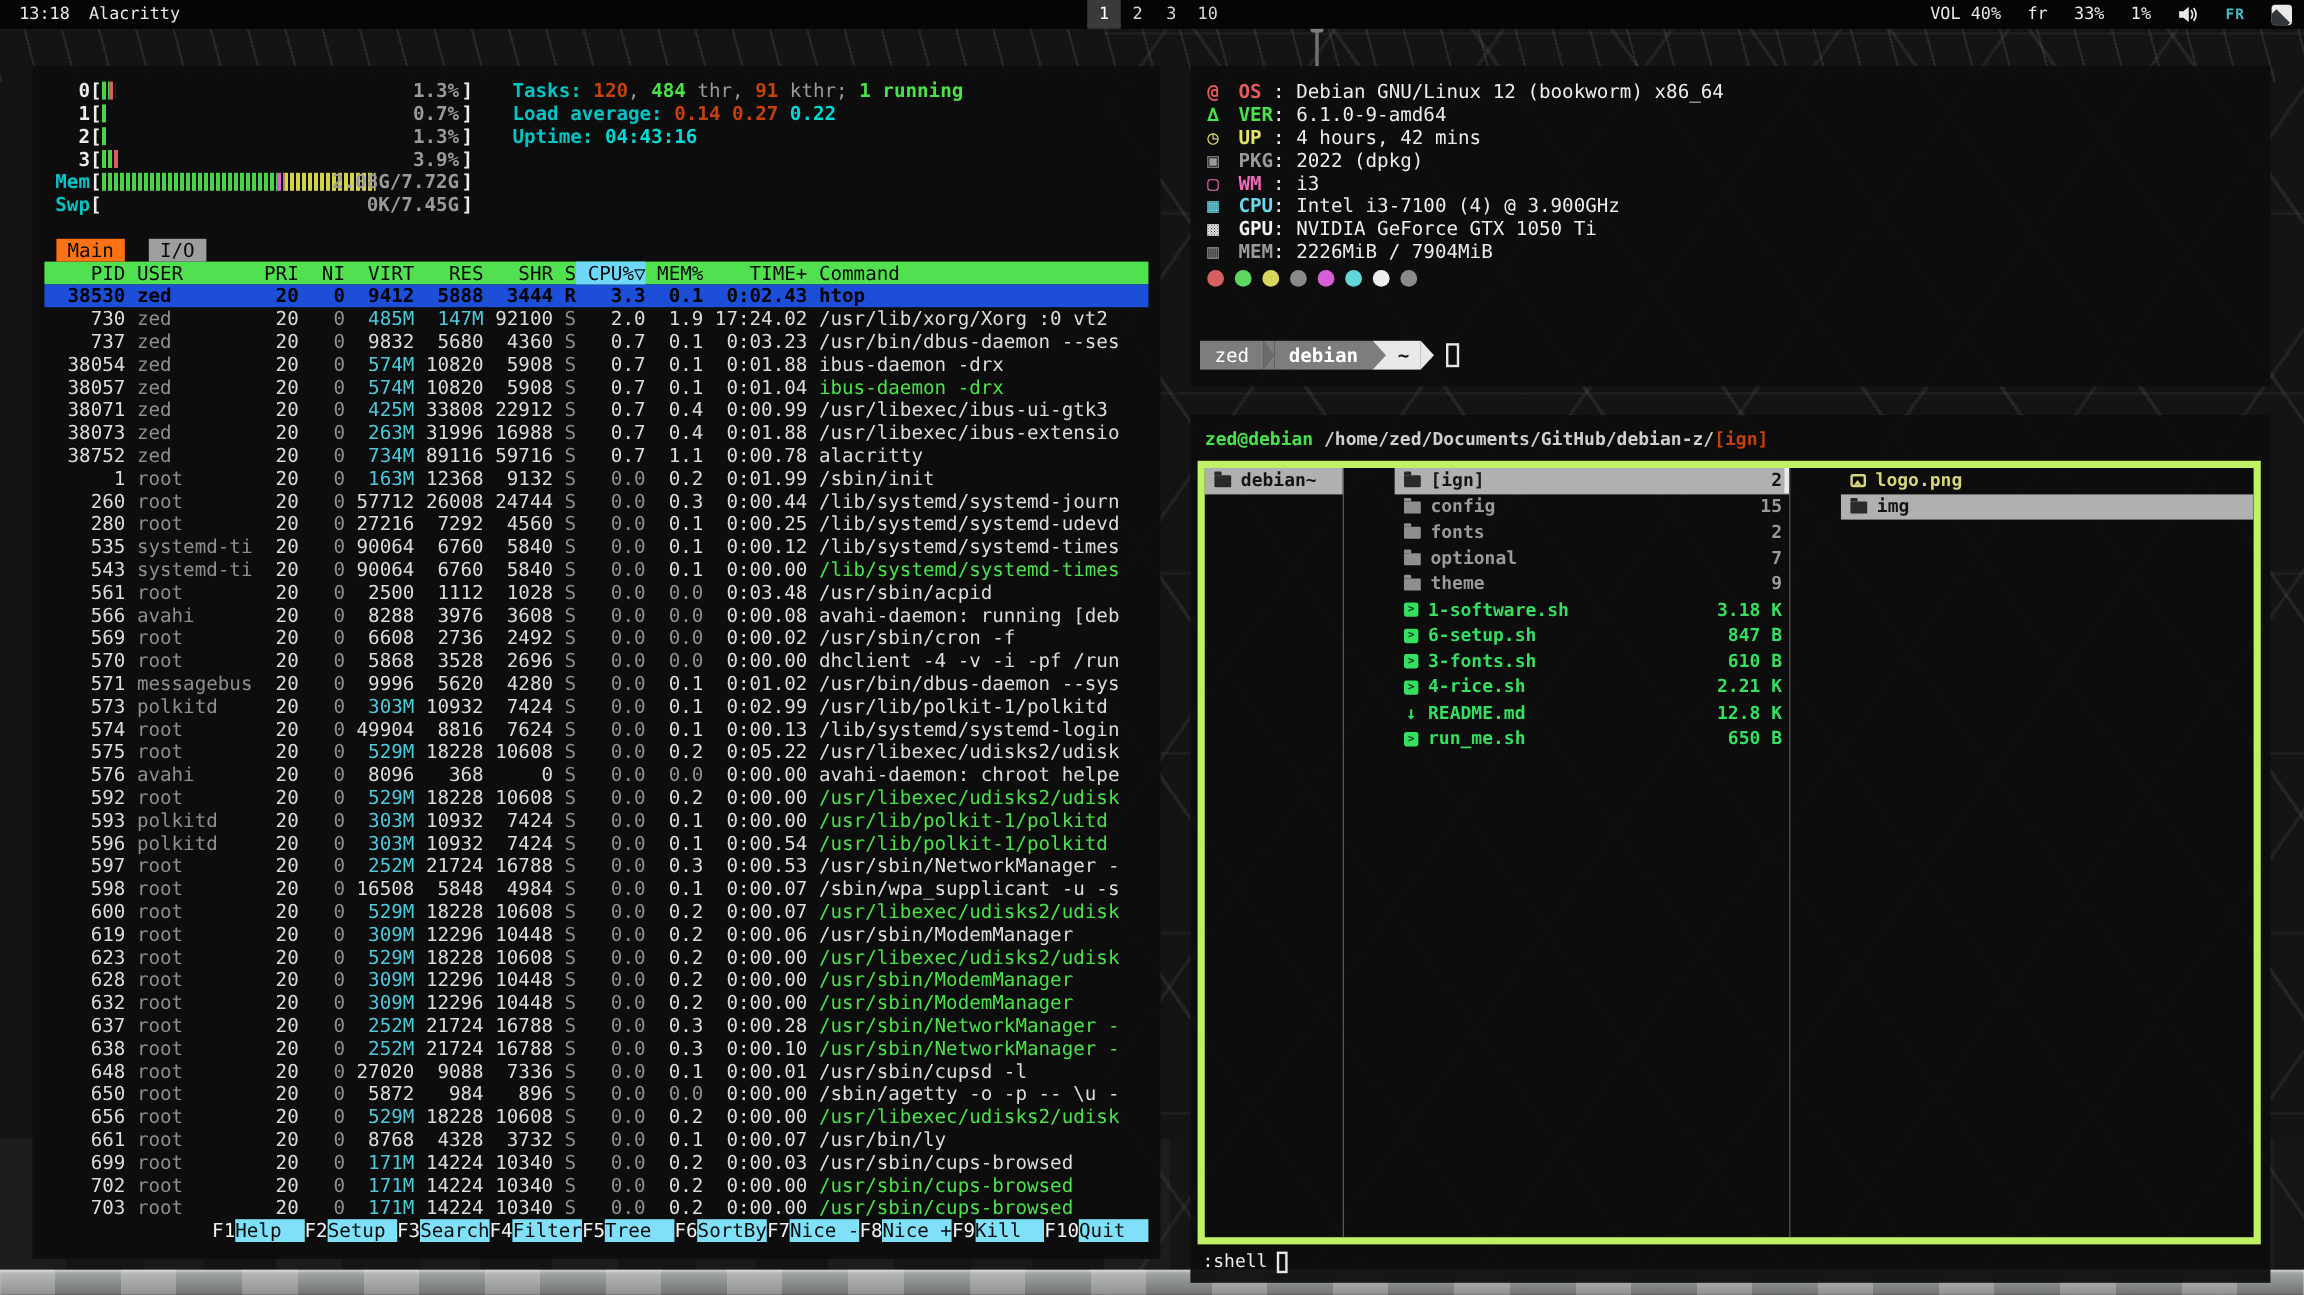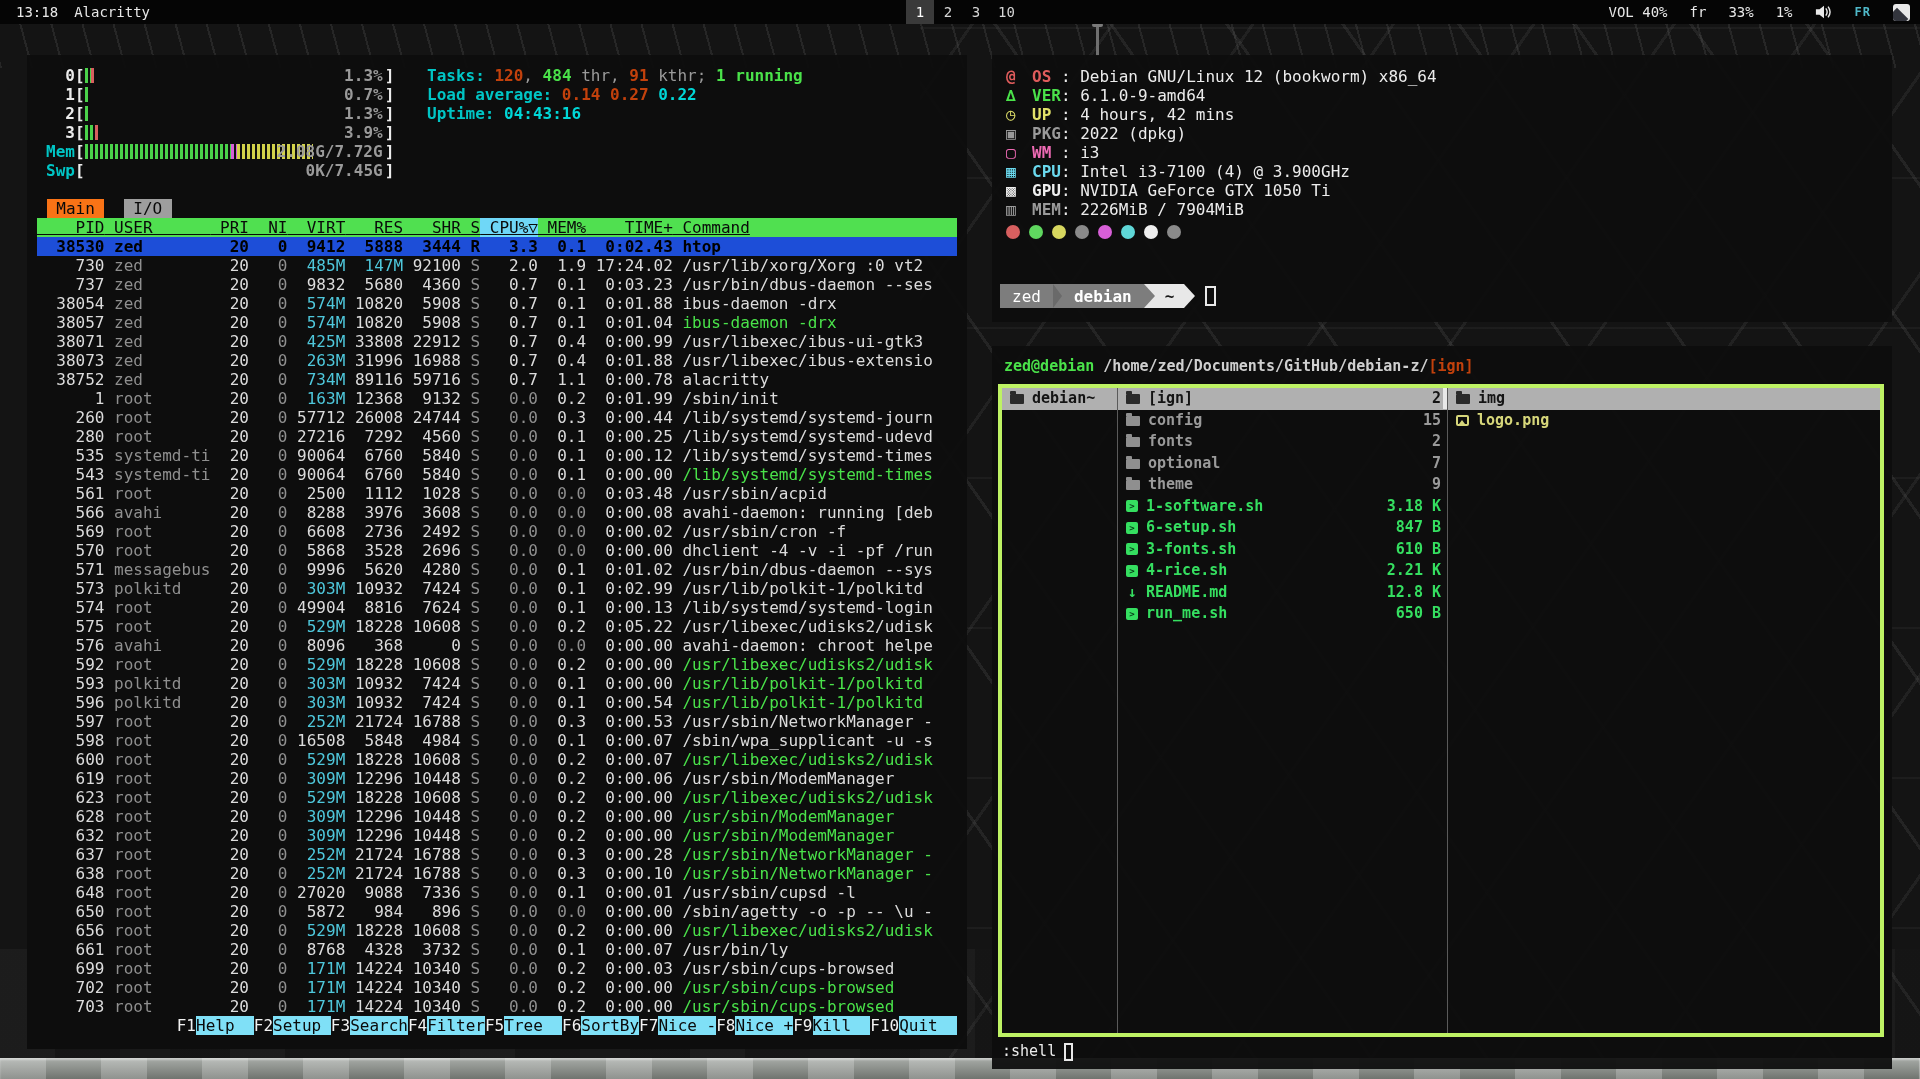--- a/index.html
+++ b/index.html
@@ -64,21 +64,21 @@
   .t-white { color:#c2410c; font-weight:bold; }
   .t-dim   { color:#9a9a9a; }
   .t-green { color:#4ae24a; font-weight:bold; }
   .t-cyan  { color:#00d7d7; font-weight:bold; }
   .t-plain { color:#cfcfcf; }
   .spacer19 { height:19px; }
   .tabs-row { height:19px; white-space:pre; }
   .tab { color:#0a0a0a; padding:0 1ch; }
   .tab.active { background:#f97316; }
   .tab.inactive { background:#9e9e9e; }
-  .phead { height:19px; white-space:pre; background:#50e050; color:#0a0a0a;text-decoration:underline; }
+  .phead { height:19px; white-space:pre; background:#50e050; color:#0a0a0a; }
   .phead .sort-col { background:#6fd7f7; }
   .prow { height:19px; white-space:pre; }
   .c-num  { color:#dcdcdc; }
   .c-gray { color:#8f8f8f; }
   .c-cyan { color:#4fc8dc; }
   .c-green{ color:#4ae24a; }
   .prow.selected { background:#1d4ed8; }
   .prow.selected span { color:#000 !important; font-weight:bold; }
   .fkeys { height:19px; white-space:pre; margin-top:0;text-align:right; }
   .fk-key { color:#f2f2f2; background:transparent; }
@@ -102,21 +102,21 @@
   .pl-arrow-gray { width:0; height:0; border-top:12px solid transparent; border-bottom:12px solid transparent; border-left:11px solid #7d7d7d; background:#e8e8e8; }
   .pl-home { background:#e8e8e8; color:#1a1a1a; padding:1px 10px; height:24px; display:flex; align-items:center; font-weight:bold; }
   .pl-arrow-white { width:0; height:0; border-top:12px solid transparent; border-bottom:12px solid transparent; border-left:11px solid #e8e8e8; }
   .cursor-block { display:inline-block; width:11px; height:20px; border:2px solid #e8e8e8; margin-left:10px; }
 
   
   .win-files { left:992px; top:346px; width:900px; height:723px; padding:10px 6px;
     font-size:15px; line-height:21.5px; color:#cfcfcf; }
   .fm-path { padding-left:6px; height:24px; white-space:pre; font-weight:bold; }
   .fm-box { position:absolute; left:6px; right:8px; top:38px; bottom:32px;
-    border:4px solid #bef264; display:flex; }
+    border:6px solid #bef264; display:flex;gap:42px; }
   .fm-pane { position:relative; overflow:hidden; }
   .fm-pane.parent { width:116px; border-right:1px solid #5a5a5a; }
   .fm-pane.main { width:330px; border-right:1px solid #5a5a5a; }
   .fm-pane.preview { flex:1; }
   .frow { height:21.5px; display:flex; align-items:center; padding:0 6px 0 8px; font-weight:bold; }
   .frow .name { margin-left:8px; white-space:pre; }
   .frow .info { margin-left:auto; }
   .frow.sel { background:#b0b0b0; }
   .frow.sel .name, .frow.sel .info { color:#141414; }
   .k-dir .name, .k-dir .info { color:#9a9a9a; }
@@ -332,27 +332,27 @@
           <span class="name">README.md</span>
           <span class="info">12.8 K</span>
         </div>
         <div class="frow k-script">
           <span class="ic ic-script"></span>
           <span class="name">run_me.sh</span>
           <span class="info">650 B</span>
         </div>
       </div>
     <div class="fm-pane preview" id="pane-preview">
-        <div class="frow k-dir sel">
-          <span class="ic ic-folder"></span>
-          <span class="name">img</span>
-        </div>
         <div class="frow k-image">
           <span class="ic ic-image"></span>
           <span class="name">logo.png</span>
         </div>
+        <div class="frow k-dir sel">
+          <span class="ic ic-folder"></span>
+          <span class="name">img</span>
+        </div>
       </div>
   </div>
   <div class="fm-status">
     <span>:shell</span>
     <span class="cursor-small"></span>
   </div>
 </div>
 
 </body></html>

